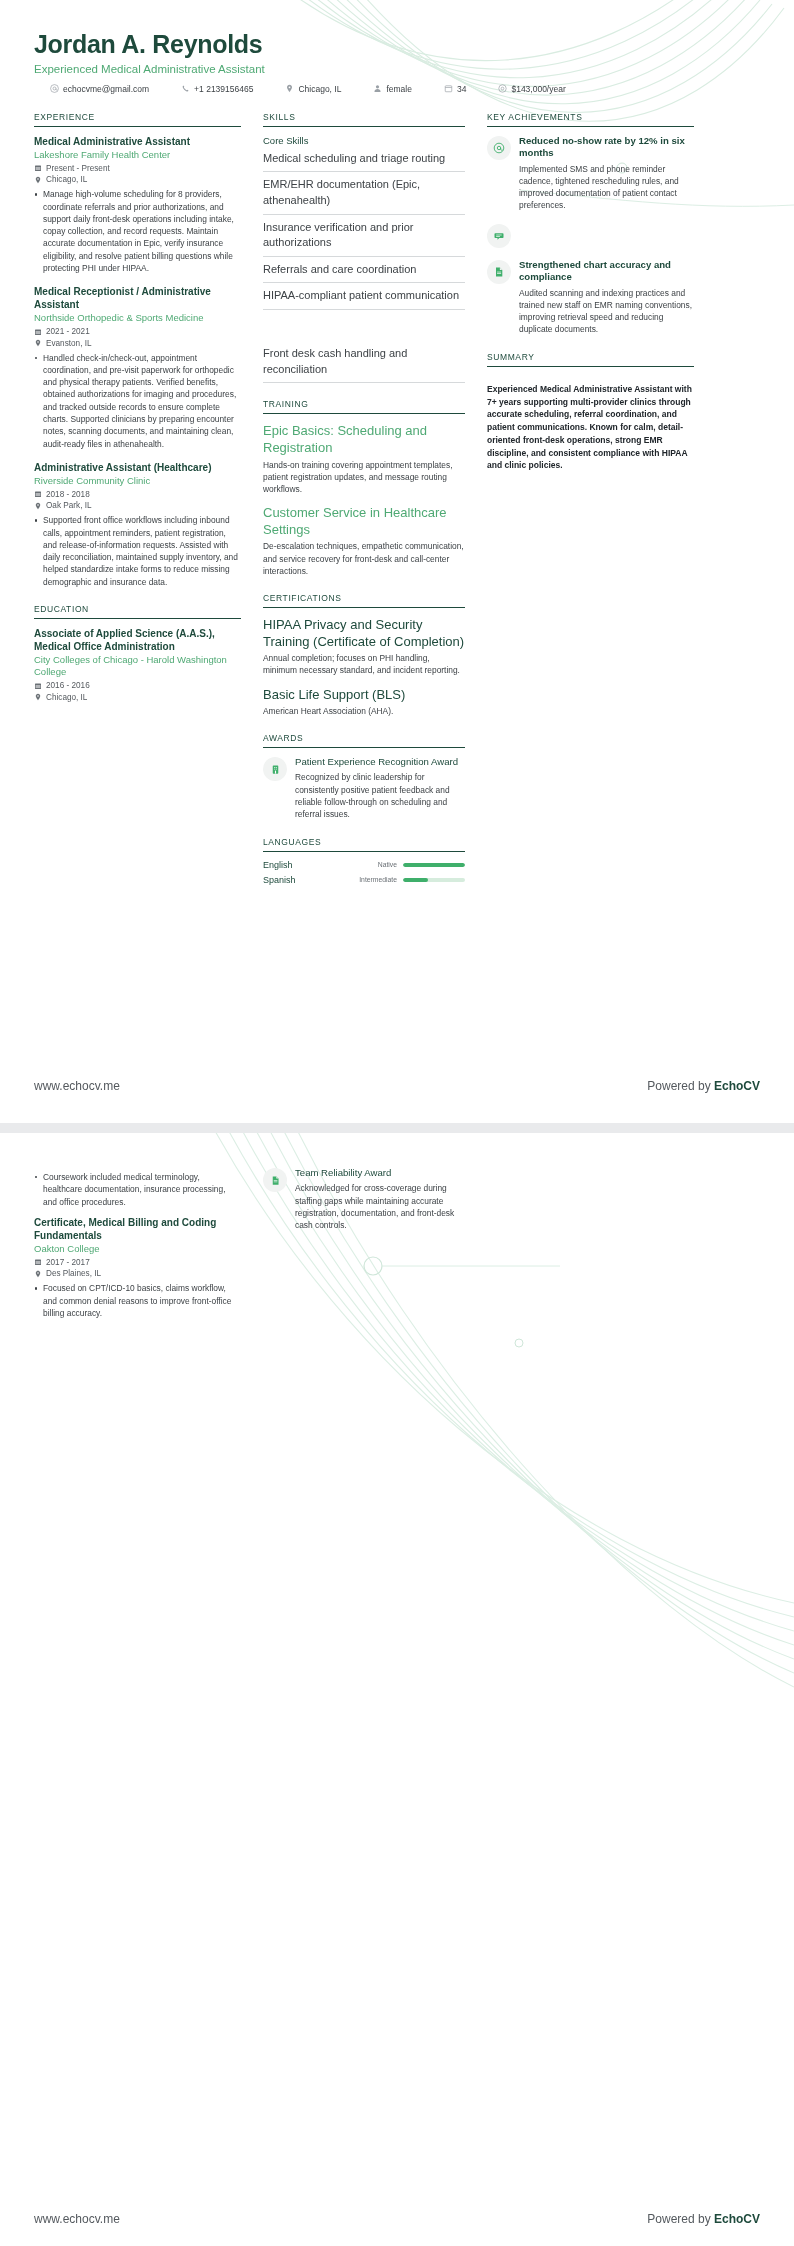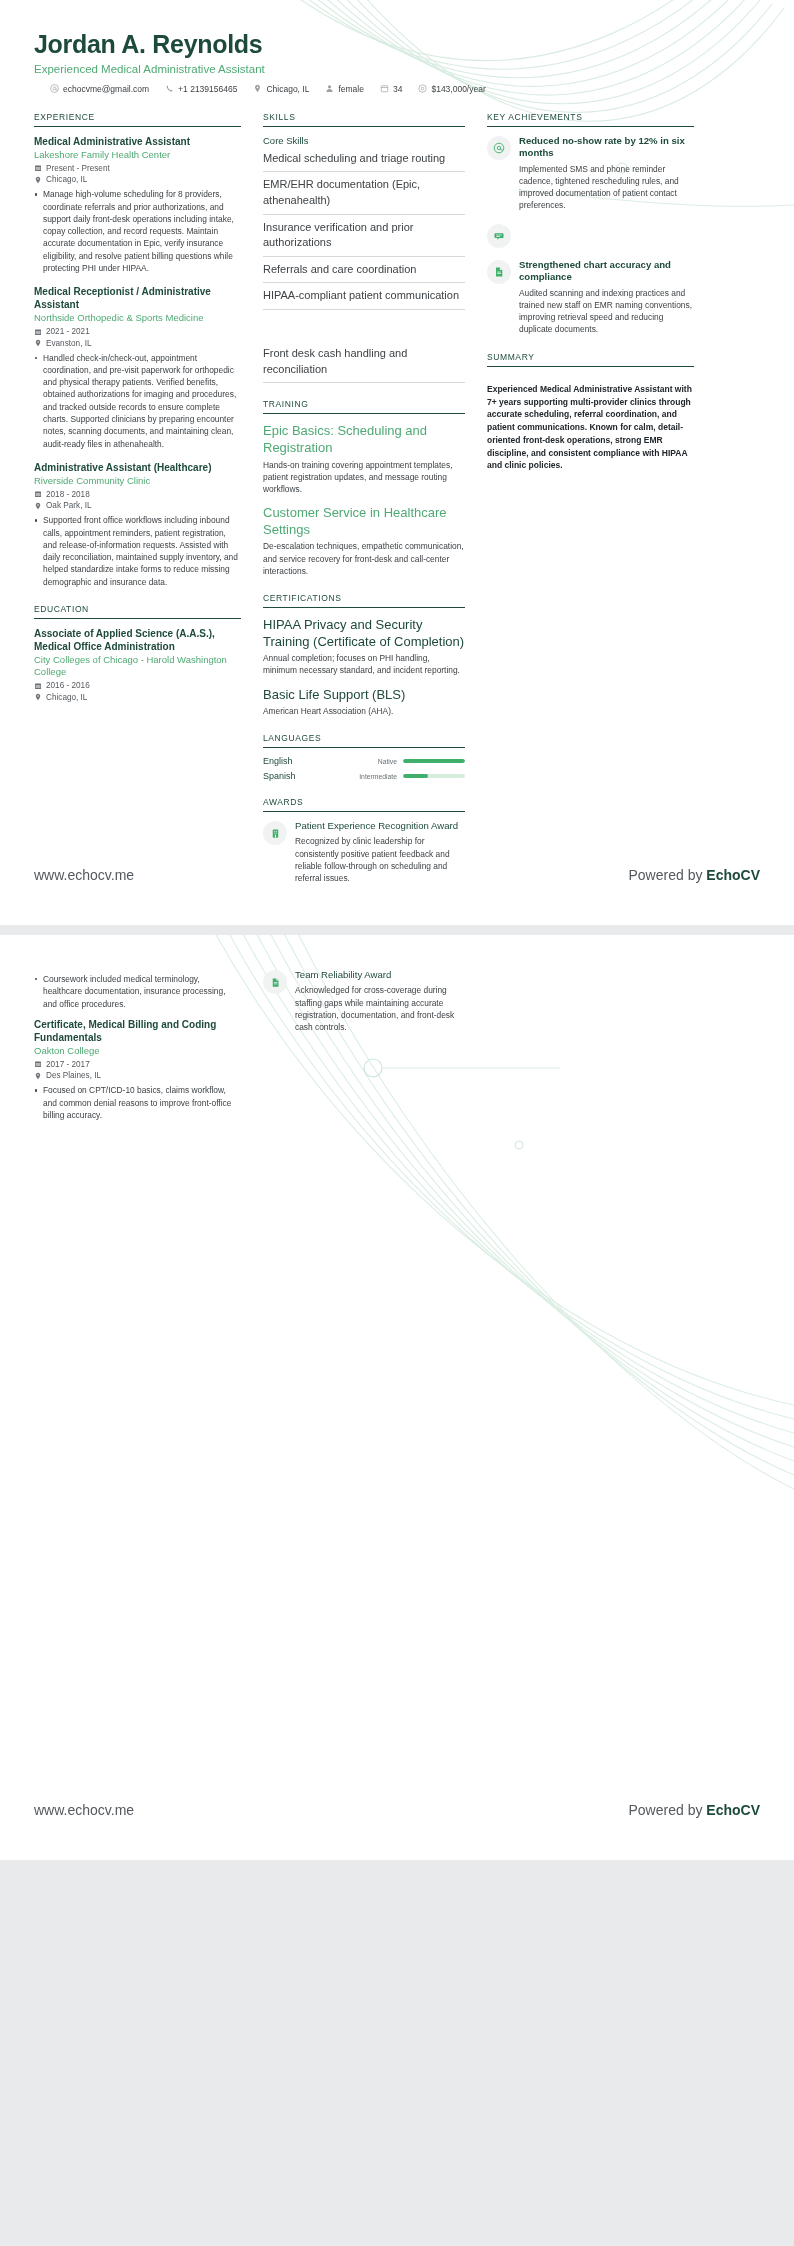--- a/index.html
+++ b/index.html
@@ -5,21 +5,21 @@
   * { box-sizing: border-box; margin: 0; padding: 0; }
   html, body {
     width: 794px;
     background: #e9eaec;
     font-family: "Liberation Sans", sans-serif;
     -webkit-font-smoothing: antialiased;
   }
   .page {
     position: relative;
     width: 794px;
-    height: 925px;
+    height: 1123px;
     background: #ffffff;
     overflow: hidden;
   }
   .bg-swoosh {
     position: absolute;
     inset: 0;
     pointer-events: none;
     z-index: 0;
   }
   .content { position: relative; z-index: 2; }
@@ -45,20 +45,21 @@
     flex-wrap: wrap;
     align-items: center;
     gap: 0;
     font-size: 8.5px;
     color: #3d4246;
   }
   .contact-item {
     display: flex;
     align-items: center;
     gap: 4px;
+    margin-right: 16px;
     white-space: nowrap;
     padding-left: 16px;
   }
   .contact-item .ci {
     width: 9px; height: 9px;
     display: inline-flex; align-items: center; justify-content: center;
     color: #9aa0a6;
     flex: 0 0 auto;
   }
   .contact-item .ci svg { display: block; }
@@ -209,25 +210,25 @@
     line-height: 1.5;
     color: #20262b;
     font-weight: 700;
     margin-top: 16px;
   }
 
   
   .footer {
     position: absolute;
     left: 34px; right: 34px;
-    bottom: 42px;
+    bottom: 30px;
     display: flex;
     justify-content: space-between;
     align-items: center;
-    font-size: 14px;
+    font-size: 12px;
     color: #54595e;
     z-index: 3;
   }
   .footer .brand { color: #54595e; }
   .footer .brand b { color: #1e4a3c; font-weight: 700; }
 
   .page-gap { height: 10px; }
 </style>
 </head>
 <body>
@@ -480,56 +481,56 @@
             <div class="tc-title dark">HIPAA Privacy and Security Training (Certificate of Completion)</div>
             <div class="tc-desc">Annual completion; focuses on PHI handling, minimum necessary standard, and incident reporting.</div>
           </div>
           <div class="tc-entry">
             <div class="tc-title dark">Basic Life Support (BLS)</div>
             <div class="tc-desc">American Heart Association (AHA).</div>
           </div>
         </div>
 
         <div class="sec">
-          <div class="sec-title">LANGUAGES</div>
-          <div class="sec-rule"></div>
-          <div class="lang-row">
-            <span class="lang-name">English</span>
-            <span class="lang-level">Native</span>
-            <span class="lang-bar">
-                <i style="width:100%"></i>
-              </span>
-          </div>
-          <div class="lang-row">
-            <span class="lang-name">Spanish</span>
-            <span class="lang-level">Intermediate</span>
-            <span class="lang-bar">
-                <i style="width:40%"></i>
-              </span>
-          </div>
-        </div>
-
-        <div class="sec">
           <div class="sec-title">AWARDS</div>
           <div class="sec-rule"></div>
           <div class="icon-entry">
             <span class="icon-circle">
               <svg width="11" height="11" viewBox="0 0 16 16">
                   <rect x="4" y="2" width="8" height="12" rx="1" fill="currentColor"></rect>
                   <rect x="6.2" y="4.4" width="1.3" height="1.3" fill="#fff"></rect>
                   <rect x="8.5" y="4.4" width="1.3" height="1.3" fill="#fff"></rect>
                   <rect x="6.2" y="6.8" width="1.3" height="1.3" fill="#fff"></rect>
                   <rect x="8.5" y="6.8" width="1.3" height="1.3" fill="#fff"></rect>
                   <rect x="7.2" y="9.6" width="1.6" height="4.4" fill="#fff"></rect>
                 </svg>
             </span>
             <span class="icon-body">
               <span class="icon-title thin" style="display:block">Patient Experience Recognition Award</span>
               <span class="icon-desc" style="display:block">Recognized by clinic leadership for consistently positive patient feedback and reliable follow-through on scheduling and referral issues.</span>
             </span>
+          </div>
+        </div>
+
+        <div class="sec">
+          <div class="sec-title">LANGUAGES</div>
+          <div class="sec-rule"></div>
+          <div class="lang-row">
+            <span class="lang-name">English</span>
+            <span class="lang-level">Native</span>
+            <span class="lang-bar">
+                <i style="width:100%"></i>
+              </span>
+          </div>
+          <div class="lang-row">
+            <span class="lang-name">Spanish</span>
+            <span class="lang-level">Intermediate</span>
+            <span class="lang-bar">
+                <i style="width:40%"></i>
+              </span>
           </div>
         </div>
 
       </div>
 
       <div class="col-right">
 
         <div class="sec">
           <div class="sec-title">KEY ACHIEVEMENTS</div>
           <div class="sec-rule"></div>

